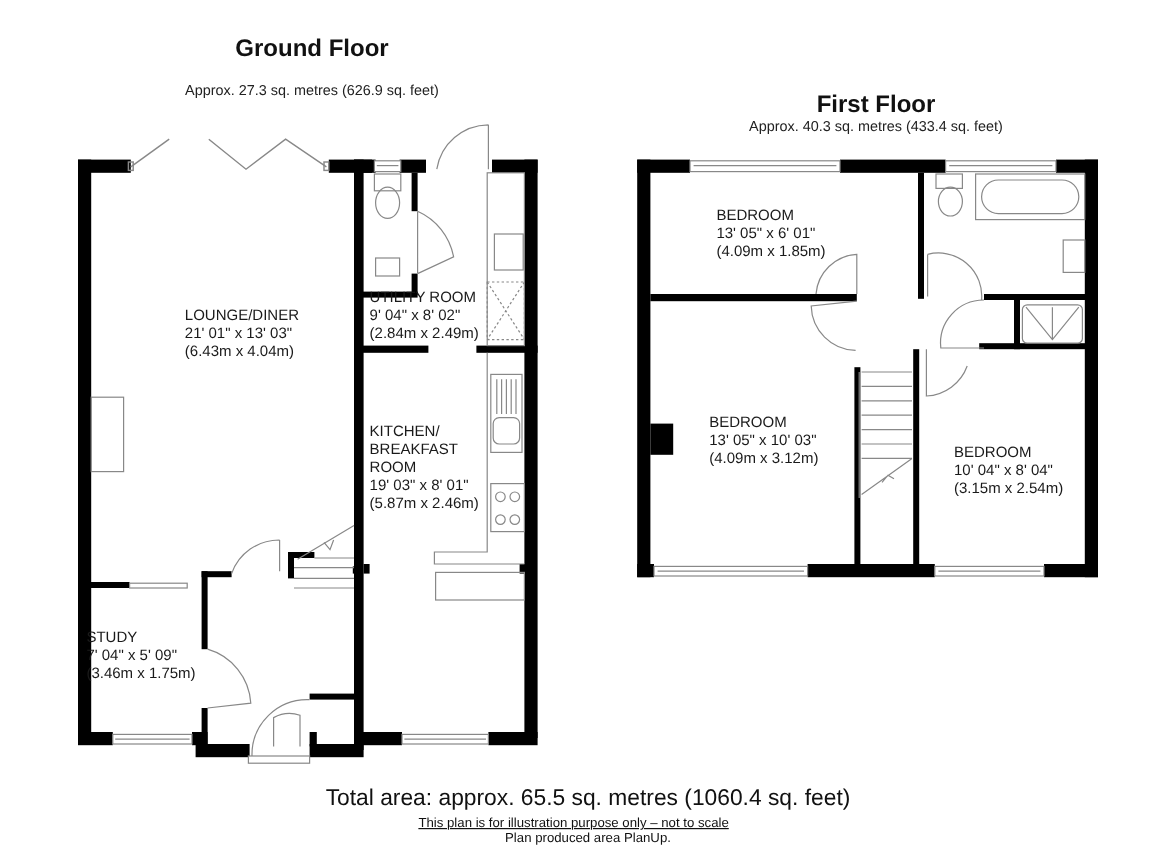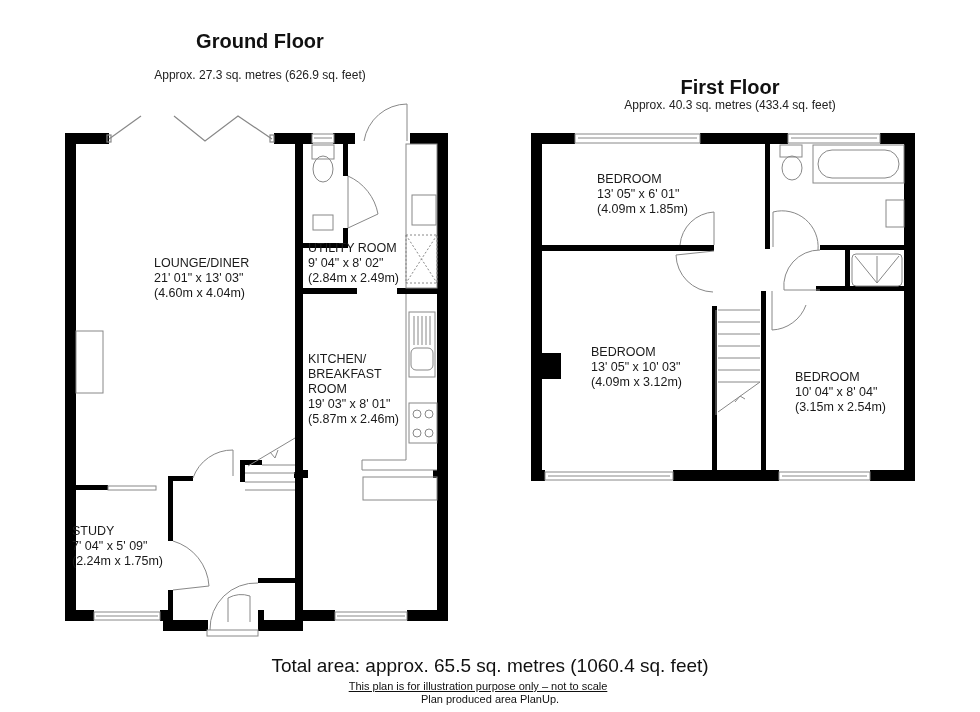--- a/index.html
+++ b/index.html
@@ -203,38 +203,38 @@
       <path d="M718 310 L760 310 M718 322 L760 322 M718 334 L760 334 M718 346 L760 346 M718 358 L760 358 M718 370 L760 370 M718 382 L760 382"></path>
       <path d="M718 412 L760 382 M735 402 L740 396 L745 399"></path>
       <line x1="716" y1="310" x2="716" y2="415"></line>
     </g>
   </g>
 </svg>
 
 <div class="room-label" style="left:138px; top:256px;margin-left:16px;">
   <span>LOUNGE/DINER</span>
   <span>21' 01" x 13' 03"</span>
-  <span>(4.60m x 4.04m)</span>
+  <span>(6.43m x 4.04m)</span>
 </div>
 <div class="room-label" style="left:308px; top:241px;">
   <span>UTILITY ROOM</span>
   <span>9' 04" x 8' 02"</span>
   <span>(2.84m x 2.49m)</span>
 </div>
 <div class="room-label" style="left:308px; top:352px;">
   <span>KITCHEN/</span>
   <span>BREAKFAST</span>
   <span>ROOM</span>
   <span>19' 03" x 8' 01"</span>
   <span>(5.87m x 2.46m)</span>
 </div>
 <div class="room-label" style="left:72px; top:524px;">
   <span>STUDY</span>
   <span>7' 04" x 5' 09"</span>
-  <span>(2.24m x 1.75m)</span>
+  <span>(3.46m x 1.75m)</span>
 </div>
 
 <div class="room-label" style="left:597px; top:172px;">
   <span>BEDROOM</span>
   <span>13' 05" x 6' 01"</span>
   <span>(4.09m x 1.85m)</span>
 </div>
 <div class="room-label" style="left:591px; top:345px;">
   <span>BEDROOM</span>
   <span>13' 05" x 10' 03"</span>

